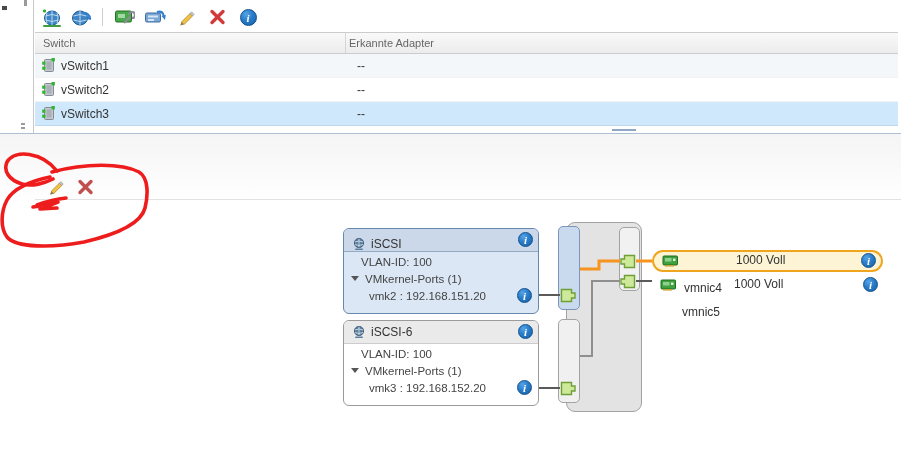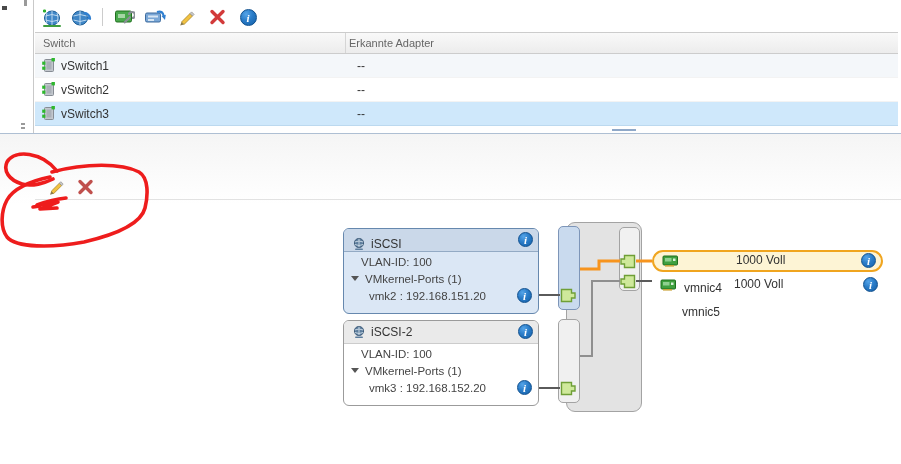--- a/index.html
+++ b/index.html
@@ -306,21 +306,21 @@
 
   <div class="abs pg pg-plain">
     <div class="pg-head">
       <span style="margin-left:8px;">
         <svg width="14" height="14" viewBox="0 0 14 14">
           <circle cx="7" cy="6" r="4.6" fill="#5c7d9d" stroke="#3c5a78"></circle>
           <path d="M2.8 5 Q7 3 11.2 5 M2.8 7.5 Q7 9.5 11.2 7.5 M7 1.6 V10.4" stroke="#cfdce8" stroke-width="0.9" fill="none"></path>
           <rect x="3" y="11.4" width="8" height="1.6" rx="0.8" fill="#5c7d9d"></rect>
         </svg>
       </span>
-      <span class="pg-title">iSCSI-2</span>
+      <span class="pg-title">iSCSI-6</span>
       <span class="info">i</span>
     </div>
     <span class="pg-line" style="left:17px;top:27px;">VLAN-ID: 100</span>
     <span class="tri" style="position:absolute;left:7px;top:47px;"></span>
     <span class="pg-line" style="left:21px;top:44px;">VMkernel-Ports (1)</span>
     <span class="pg-line" style="left:25px;top:61px;text-align:center;">vmk3 : 192.168.152.20</span>
     <span class="info" style="position:absolute;right:6px;top:59px;">i</span>
   </div>
 
 

